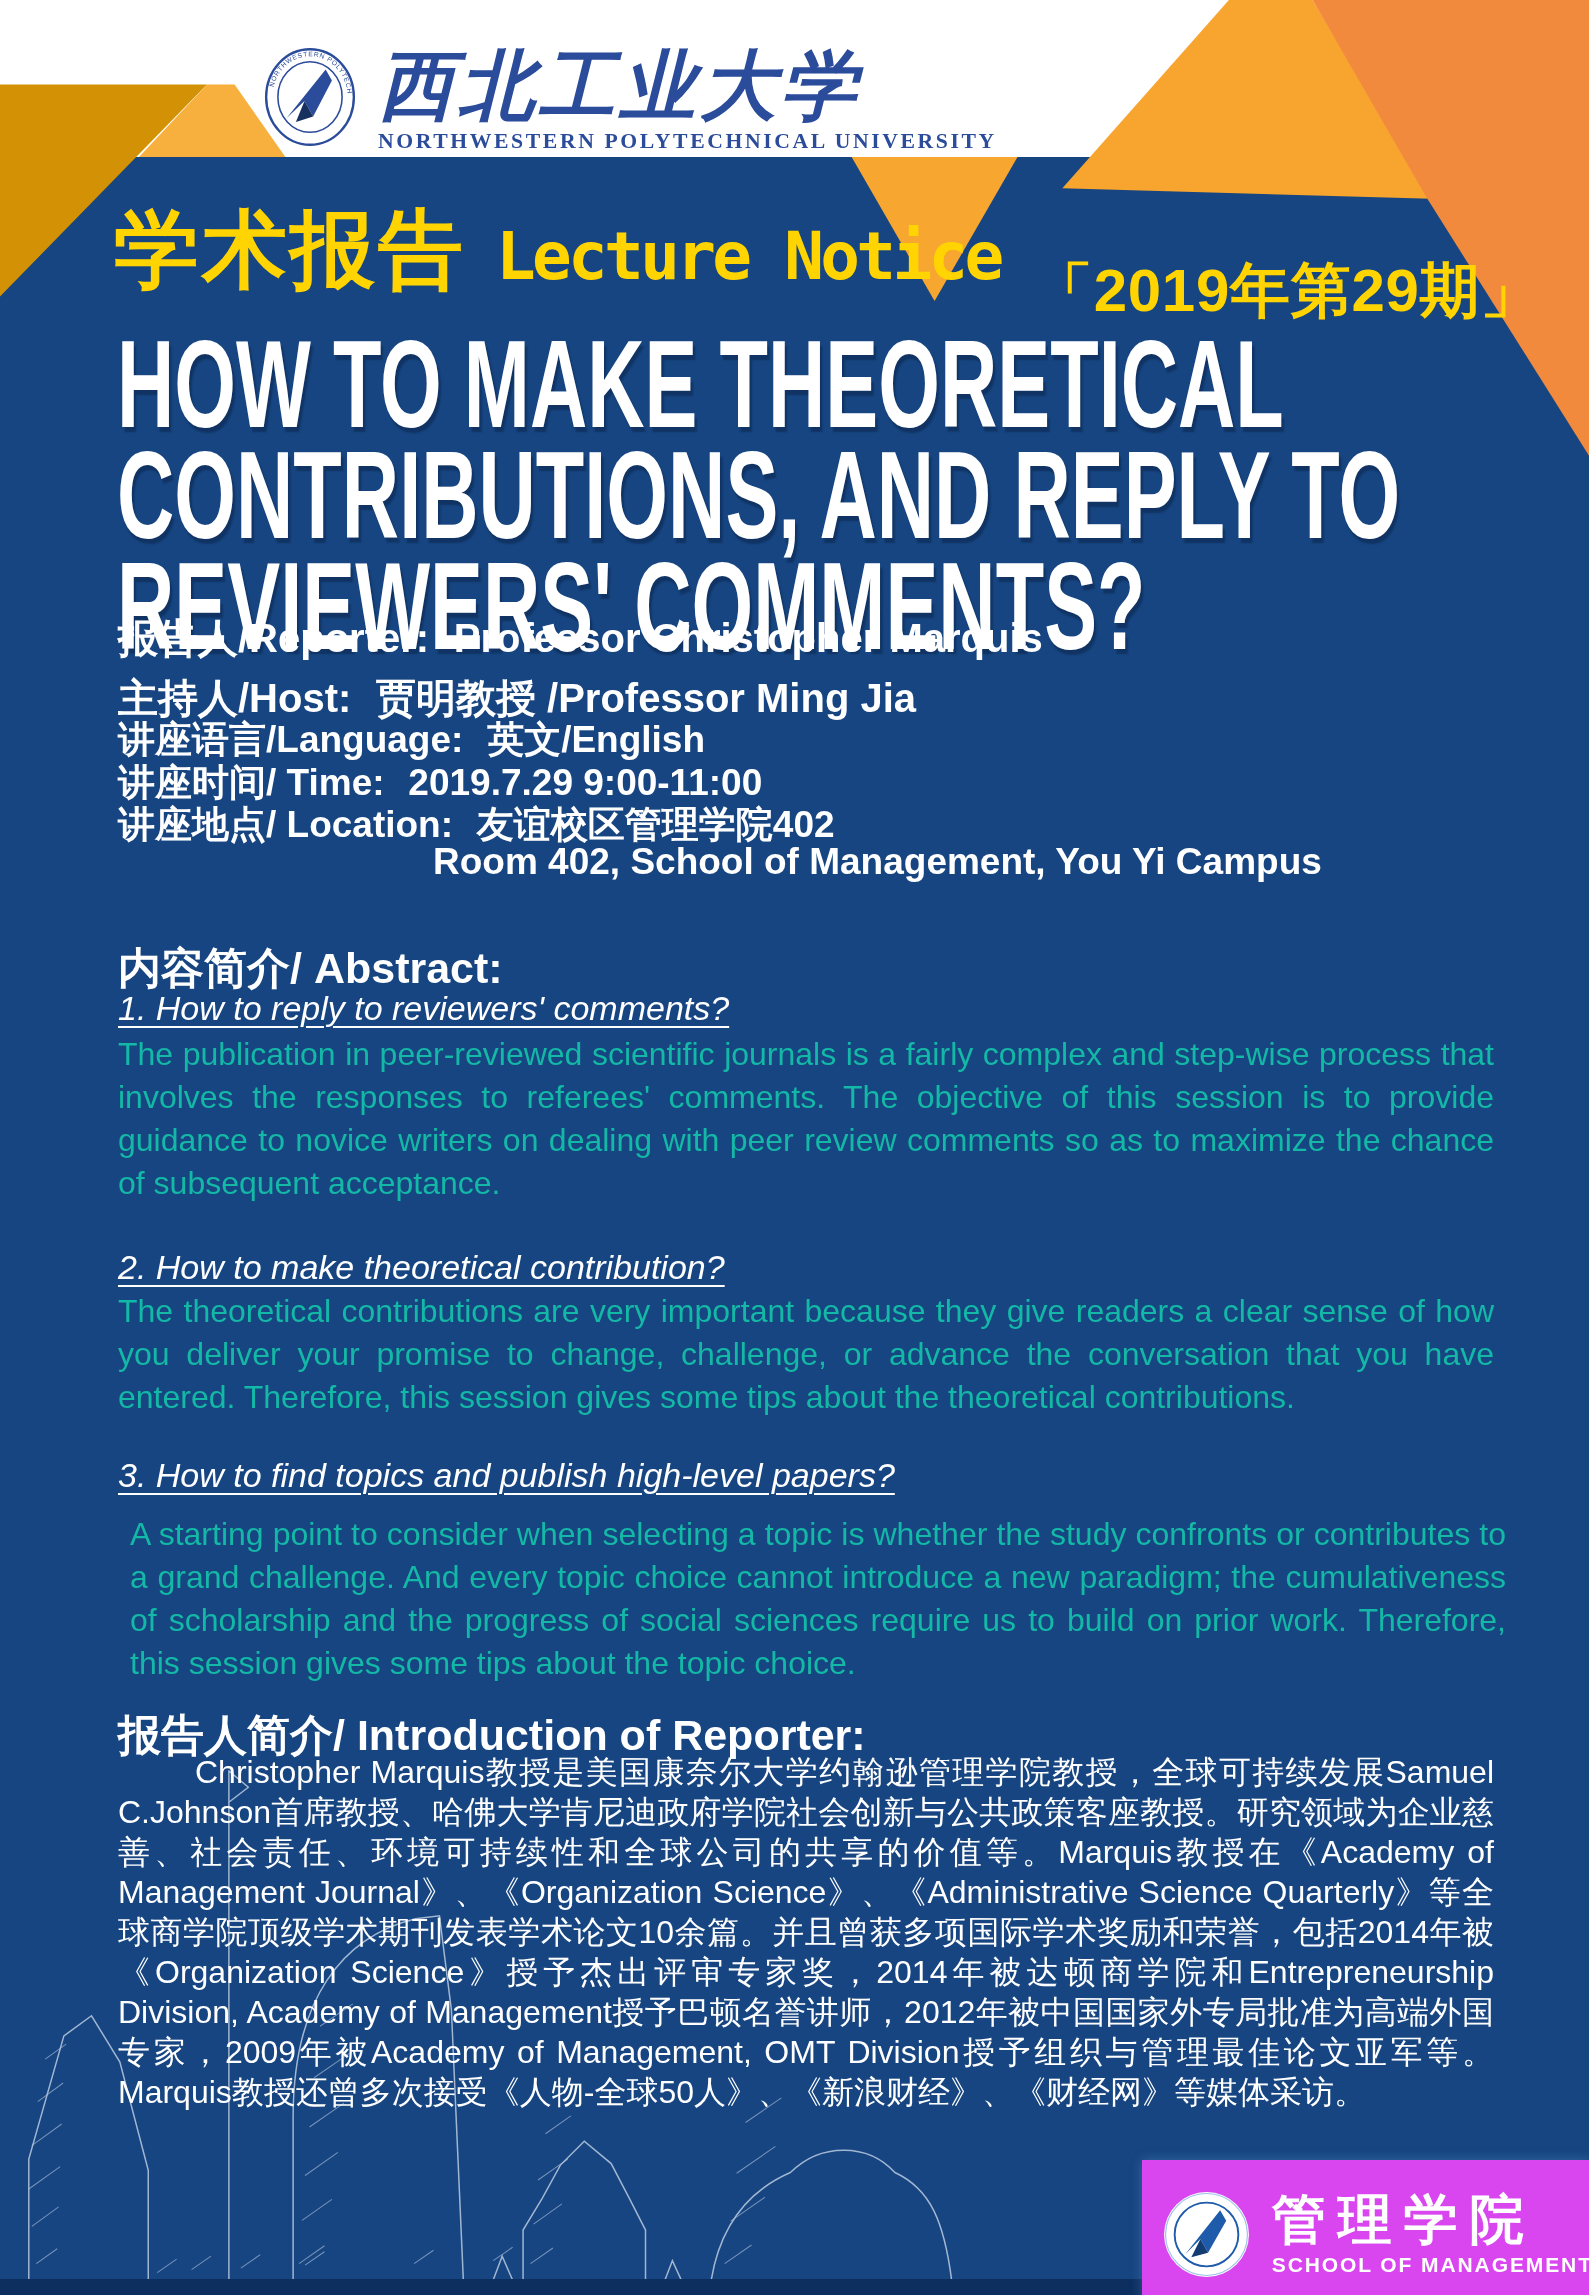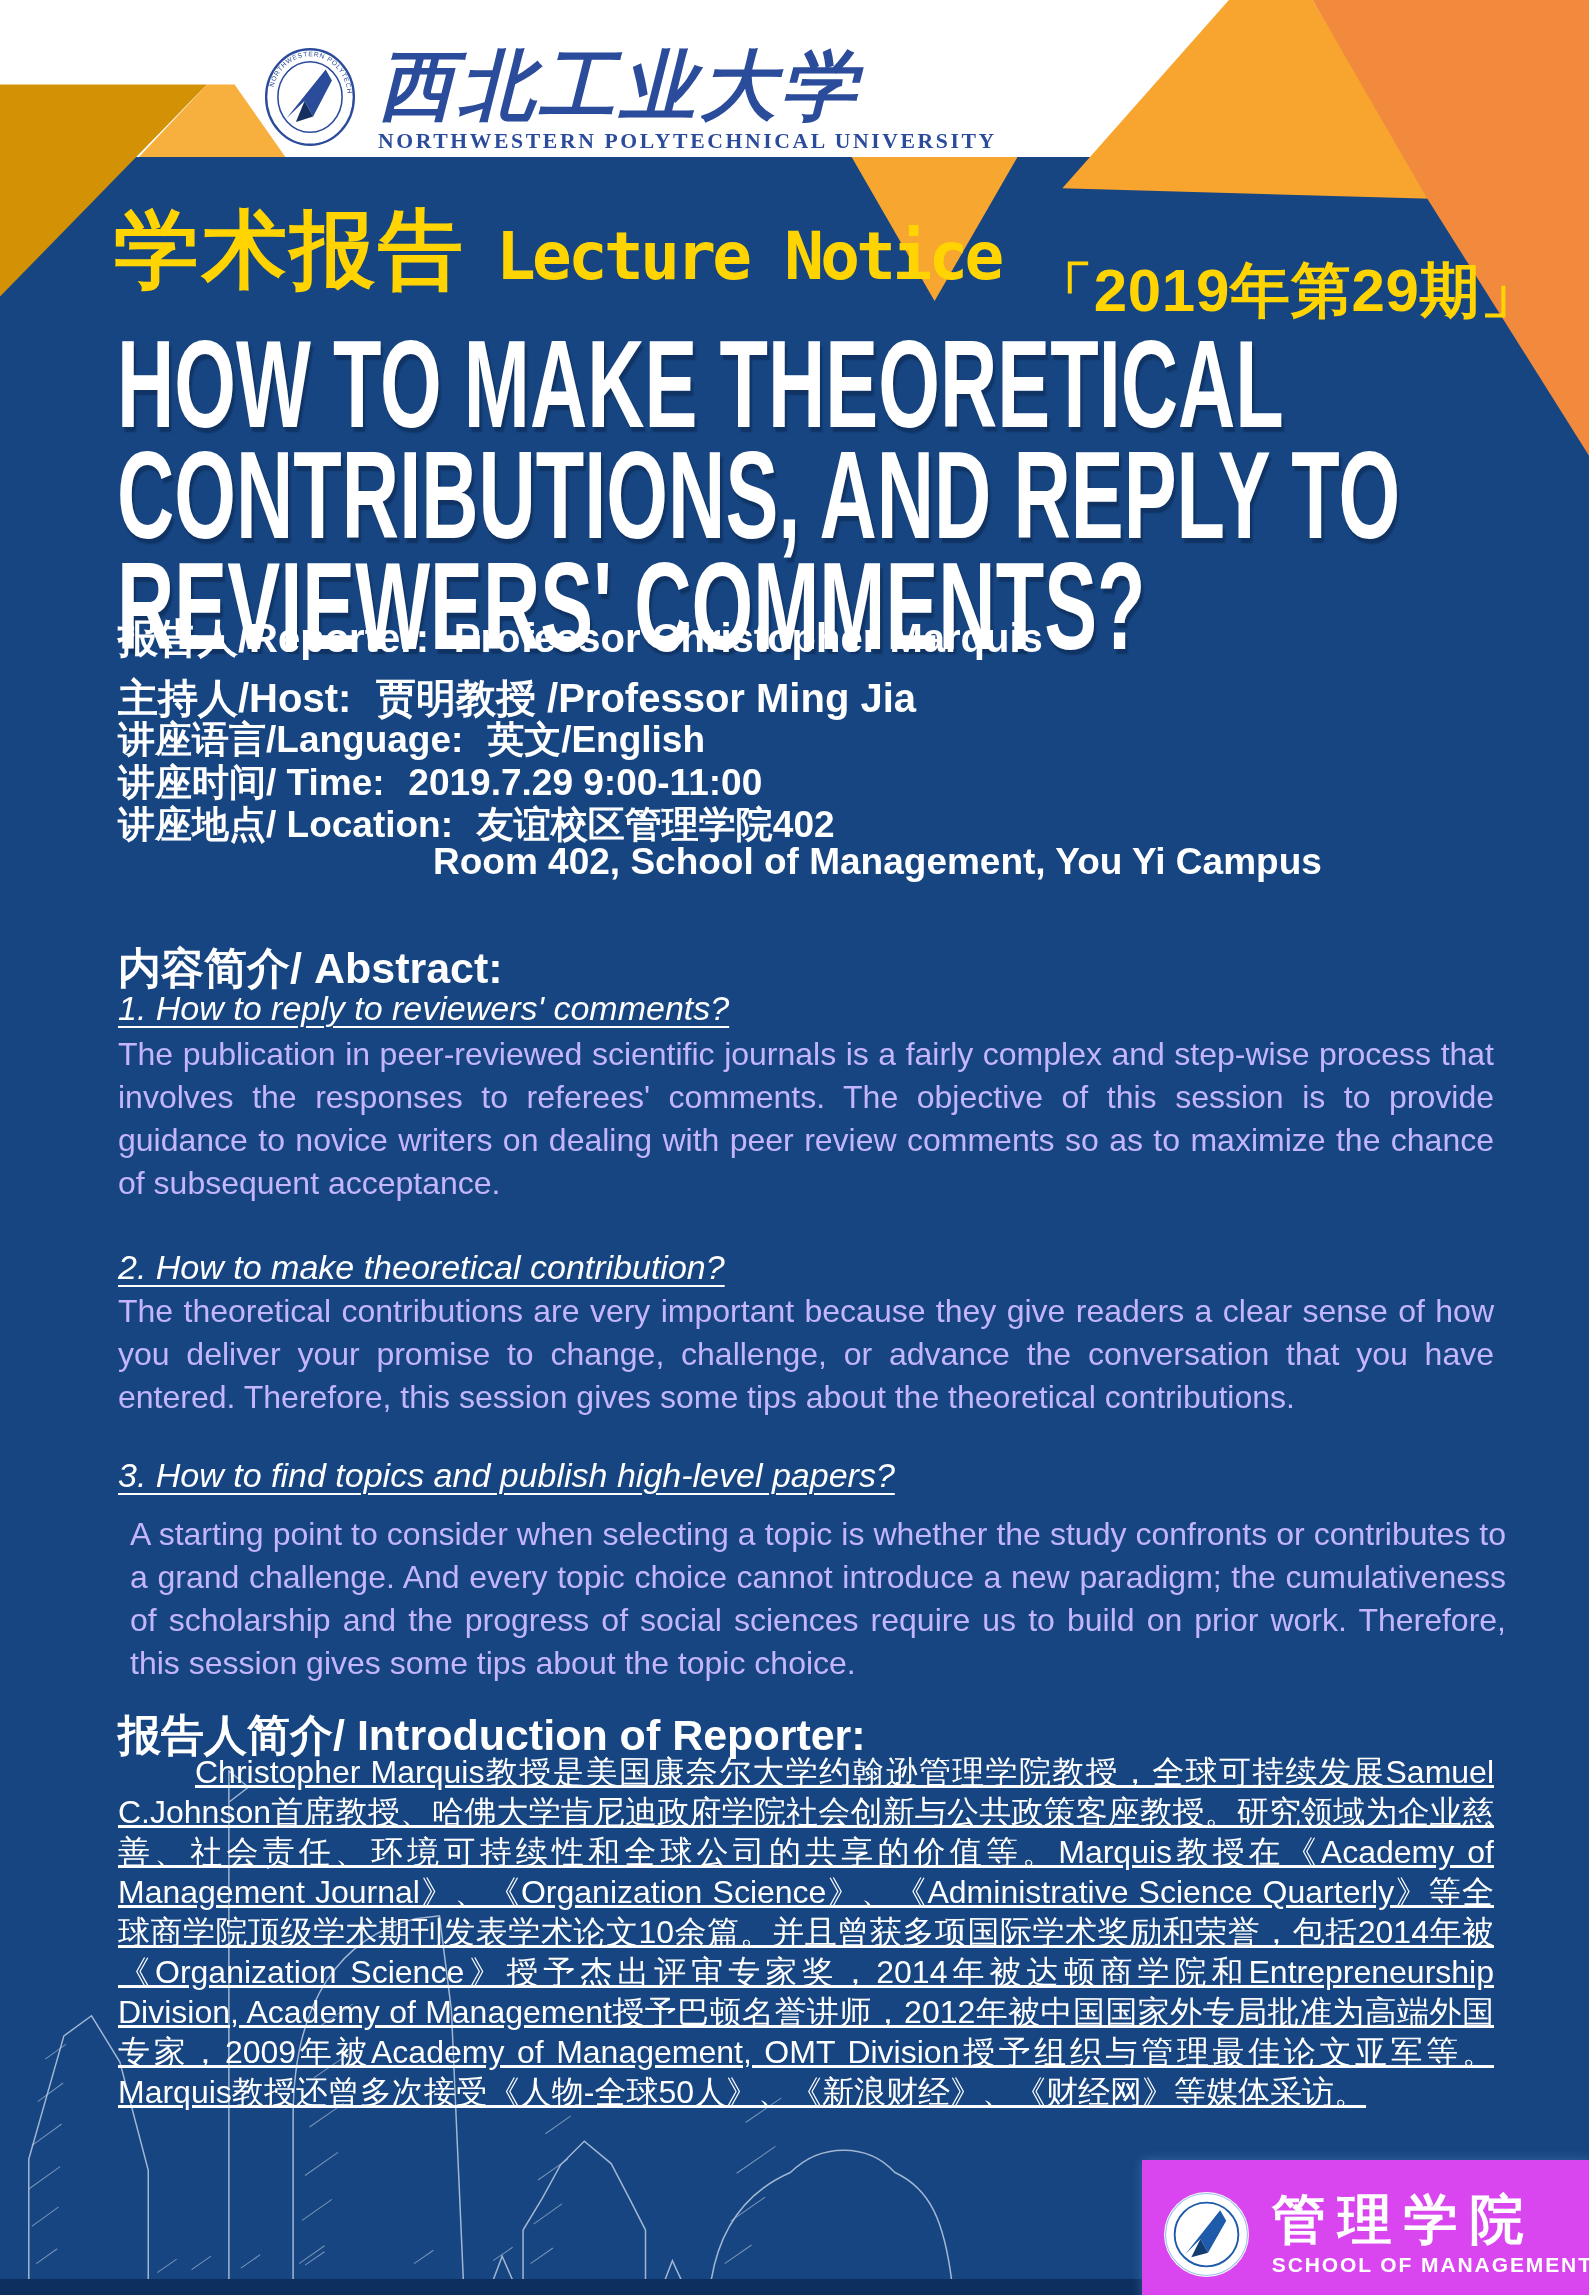--- a/index.html
+++ b/index.html
@@ -44,26 +44,26 @@
   
   .info-line{position:absolute;left:118px;color:#ffffff;font-size:40px;font-weight:bold;white-space:nowrap;}
   .info-line .lbl{margin-right:13.5px;}
   
   .sec-header{position:absolute;left:118px;color:#ffffff;font-size:43px;font-weight:bold;white-space:nowrap;}
   .sec-heading{
     position:absolute;left:118px;color:#ffffff;font-size:34px;font-style:italic;font-weight:500;
     text-decoration:underline;text-underline-offset:6px;text-decoration-thickness:1.5px;white-space:nowrap;text-align:right;
   }
   .sec-body{
-    position:absolute;left:118px;width:1376px;color:#c4b5fd;
+    position:absolute;left:118px;width:1376px;color:#14b8a6;
     font-size:32px;line-height:43px;text-align:justify;
   }
   .bio-body{
     position:absolute;left:118px;width:1376px;color:#ffffff;
-    font-size:32px;line-height:40px;text-align:justify;text-indent:77px;text-decoration:underline;
+    font-size:32px;line-height:40px;text-align:justify;text-indent:77px;
   }
   
   .sketch{position:absolute;left:0;top:1741px;width:964px;height:554px;opacity:.8;}
   .bottom-strip{position:absolute;left:0;top:2279px;width:1589px;height:16.4px;background:#0c2f60;}
   .footer-block{
     position:absolute;left:1142px;top:2160px;width:448px;height:148px;background:#d946ef;
     display:flex;align-items:center;box-shadow:0 0 10.5px rgba(120,170,230,.35);
   }
   .footer-emblem{width:91px;height:91px;margin-left:19.4px;flex:0 0 auto;}
   .footer-text{margin-left:19.4px;color:#ffffff;}

